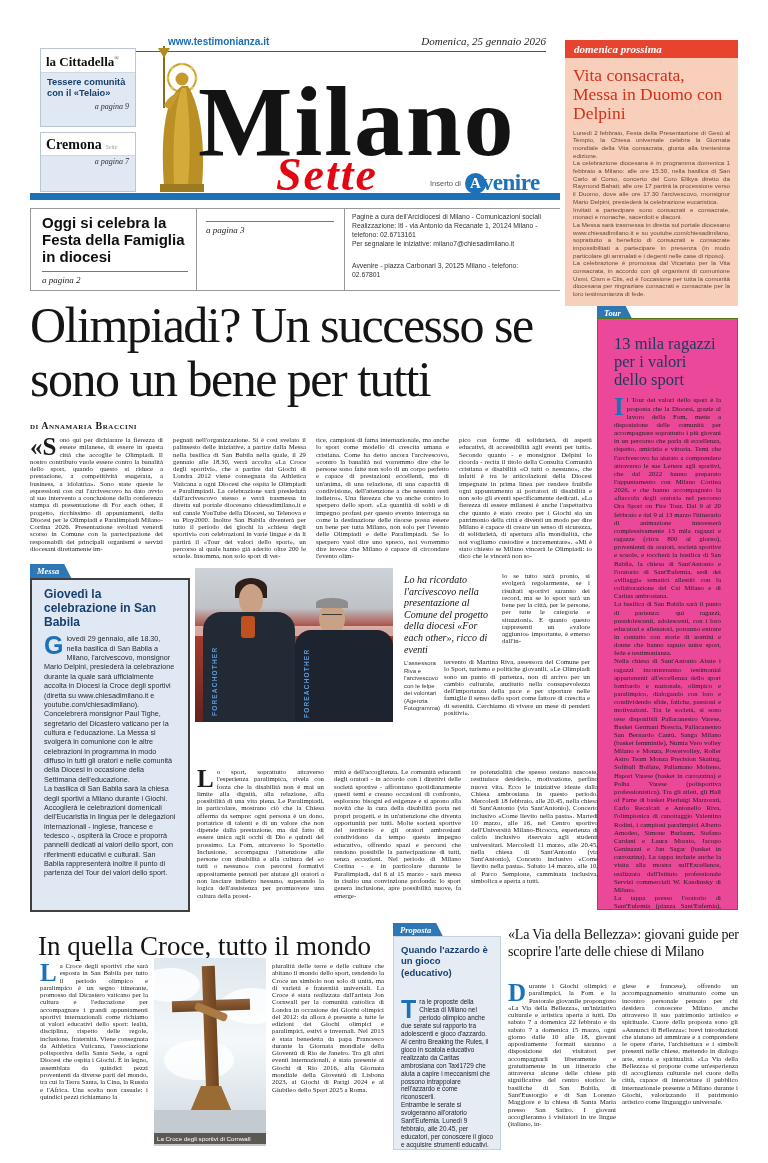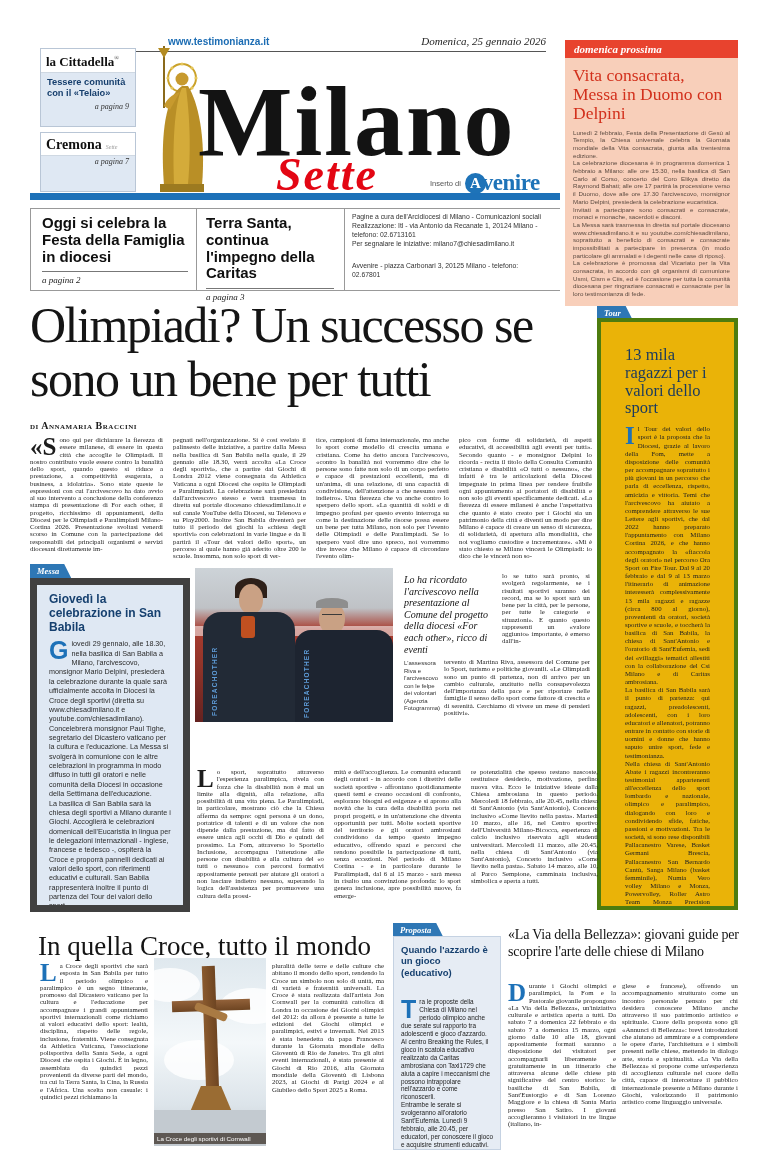--- a/index.html
+++ b/index.html
@@ -71,27 +71,27 @@
   .jt2{left:108px;top:70px;height:80px;}
   .caption{left:404px;top:574px;width:92px;font:italic 10px "Liberation Serif",serif;line-height:1.16;color:#111;}
   .col4narrow{left:502px;top:572px;width:88px;height:84px;}
   .credit{left:404px;top:660px;width:37px;font:6px "Liberation Sans",sans-serif;color:#333;line-height:1.25;}
   .contWide{left:444px;top:658px;width:146px;height:68px;}
   
   .tag{background:#2e77b5;color:#fff;font:italic bold 8.5px "Liberation Serif",serif;
        padding:2px 12px 2px 7px;display:inline-block;
        clip-path:polygon(0 0,calc(100% - 7px) 0,100% 100%,0 100%);}
   
-  .messaBox{left:30px;top:578px;width:160px;height:334px;background:#dfe8f3;border:7px solid #404040;
+  .messaBox{left:30px;top:578px;width:160px;height:334px;background:#dfe8f3;border:2px solid #404040;
             box-sizing:border-box;padding:8px 12px;overflow:hidden;}
   .messaTitle{font:bold 12px "Liberation Sans",sans-serif;color:#16406f;line-height:1.15;margin-bottom:5px;}
   .messaBody{font:7.2px "Liberation Sans",sans-serif;color:#2b2b2b;line-height:1.3;white-space:pre-line;}
   
-  .tourBox{left:597px;top:318px;width:141px;height:592px;background:#eab308;border:4px solid #4d7c0f;
-           box-sizing:border-box;padding:24px;overflow:hidden;}
+  .tourBox{left:597px;top:318px;width:141px;height:592px;background:#ec4899;border:1px solid #4d7c0f;
+           box-sizing:border-box;padding:16px;overflow:hidden;}
   .tourTitle{font:16.5px "Liberation Serif",serif;color:#1a3a5f;line-height:1.08;margin-bottom:8px;}
   .tourBody{font:6.8px "Liberation Serif",serif;color:#222;line-height:1.2;text-align:justify;white-space:pre-line;}
   
   .paraHead{left:193px;top:731px;width:402px;font:21px "Liberation Serif",serif;color:#141414;letter-spacing:-.2px;}
   .pcol{top:768px;width:127px;height:165px;}
   
   .croceHead{left:38px;top:931px;width:356px;font:27px "Liberation Serif",serif;color:#141414;}
   .ccol{top:962px;height:190px;}
   .crossPhoto{left:154px;top:958px;width:112px;height:188px;overflow:hidden;
               background:linear-gradient(180deg,#dfe8ee 0%,#f4f8fa 45%,#dce4ea 78%,#c6ccd1 100%);}
@@ -177,21 +177,20 @@
   <div class="abs vline" style="left:30px;top:208px;height:82px;"></div>
   <div class="abs vline" style="left:196px;top:208px;height:82px;"></div>
   <div class="abs vline" style="left:344px;top:208px;height:82px;"></div>
 
   <div class="abs teaser" style="left:42px;width:146px;">
     <div class="teaserTitle">Oggi si celebra la Festa della Famiglia in diocesi</div>
     <hr class="teaserRule">
     <div class="teaserPage">a pagina 2</div>
   </div>
   <div class="abs teaser" style="left:206px;width:128px;">
-    <div class="teaserTitle">Terra Santa, continua l'impegno della Caritas</div>
     <hr class="teaserRule">
     <div class="teaserPage">a pagina 3</div>
   </div>
   <div class="abs imprint">Pagine a cura dell'Arcidiocesi di Milano - Comunicazioni sociali
 Realizzazione: Itl - via Antonio da Recanate 1, 20124 Milano - telefono: 02.6713161
 Per segnalare le iniziative: milano7@chiesadimilano.it</div>
   <div class="abs imprint2">Avvenire - piazza Carbonari 3, 20125 Milano - telefono: 02.67801</div>
 
   <div class="abs redBox">
     <div class="redTag">domenica prossima</div>

